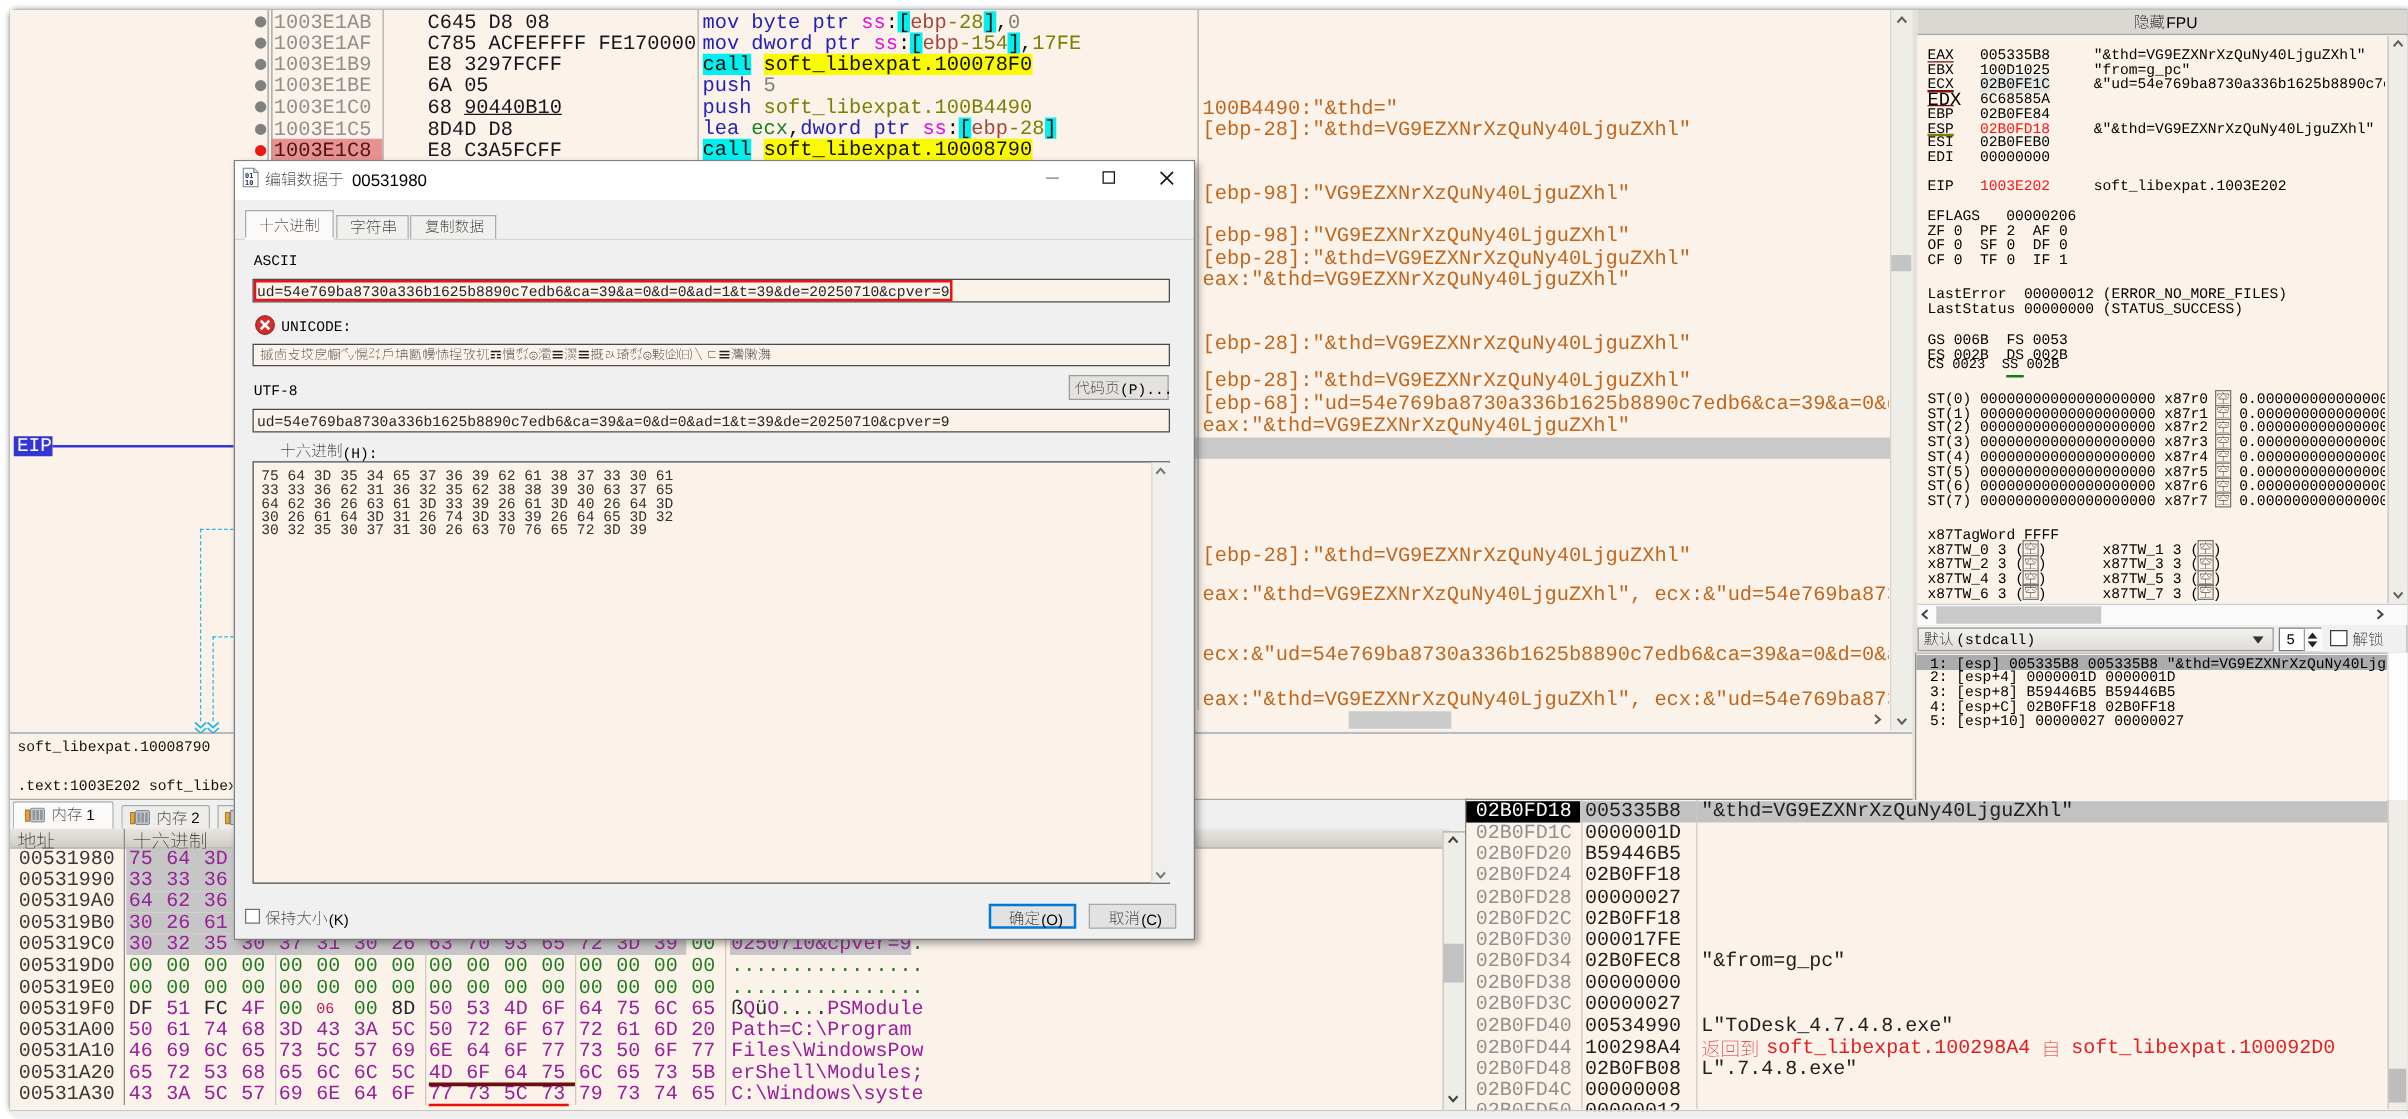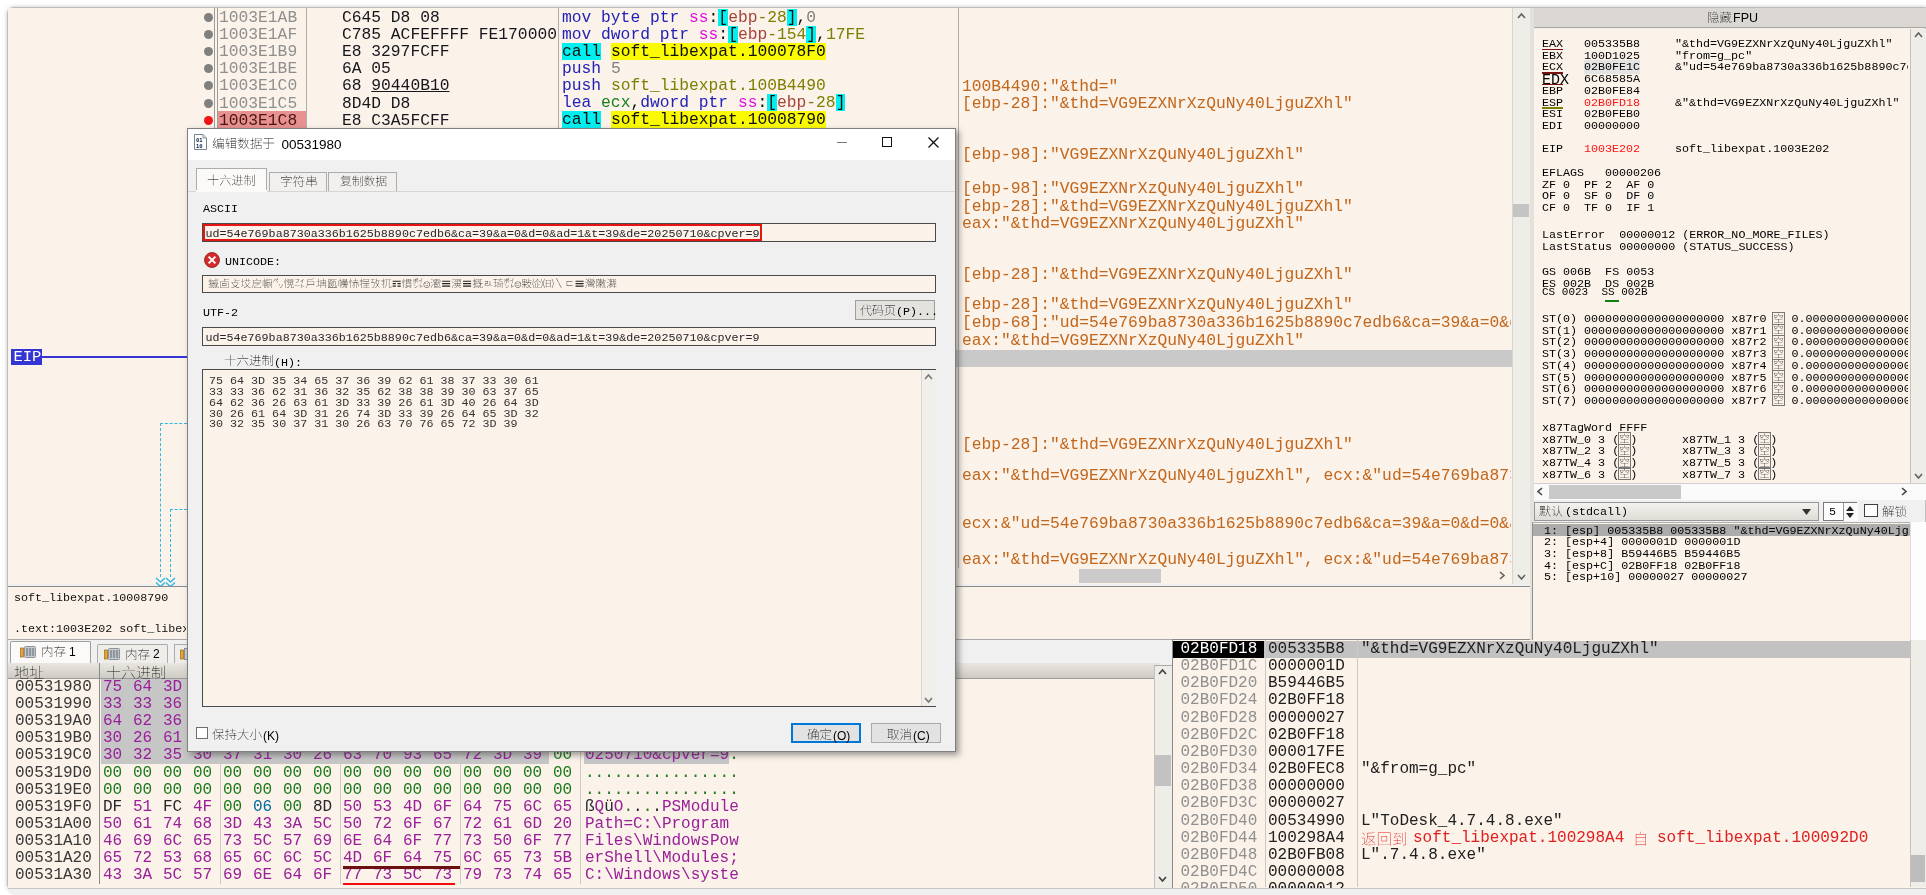--- a/index.html
+++ b/index.html
@@ -343,21 +343,21 @@
 <div class="m" style="left:493px;top:781.6px;font-size:16px;color:#1B7A1B;line-height:17.1px">00</div>
 <div class="m" style="left:523px;top:781.6px;font-size:16px;color:#1B7A1B;line-height:17.1px">00</div>
 <div class="m" style="left:553px;top:781.6px;font-size:16px;color:#1B7A1B;line-height:17.1px">00</div>
 <div class="m" style="left:585px;top:781.6px;font-size:16px;color:#26262E;line-height:17.1px;white-space:pre"><span style="color:#1B7A1B">.</span><span style="color:#1B7A1B">.</span><span style="color:#1B7A1B">.</span><span style="color:#1B7A1B">.</span><span style="color:#1B7A1B">.</span><span style="color:#1B7A1B">.</span><span style="color:#1B7A1B">.</span><span style="color:#1B7A1B">.</span><span style="color:#1B7A1B">.</span><span style="color:#1B7A1B">.</span><span style="color:#1B7A1B">.</span><span style="color:#1B7A1B">.</span><span style="color:#1B7A1B">.</span><span style="color:#1B7A1B">.</span><span style="color:#1B7A1B">.</span><span style="color:#1B7A1B">.</span></div>
 <div class="m" style="left:15px;top:798.7px;font-size:16px;color:#383838;line-height:17.1px">005319F0</div>
 <div class="m" style="left:103px;top:798.7px;font-size:16px;color:#26262E;line-height:17.1px">DF</div>
 <div class="m" style="left:133px;top:798.7px;font-size:16px;color:#992099;line-height:17.1px">51</div>
 <div class="m" style="left:163px;top:798.7px;font-size:16px;color:#26262E;line-height:17.1px">FC</div>
 <div class="m" style="left:193px;top:798.7px;font-size:16px;color:#992099;line-height:17.1px">4F</div>
 <div class="m" style="left:223px;top:798.7px;font-size:16px;color:#1B7A1B;line-height:17.1px">00</div>
-<div class="m" style="left:253px;top:798.7px;font-size:16px;color:#0369a1;line-height:17.1px">06</div>
+<div class="m" style="left:253px;top:798.7px;font-size:12px;color:#be185d;line-height:17.1px">06</div>
 <div class="m" style="left:283px;top:798.7px;font-size:16px;color:#1B7A1B;line-height:17.1px">00</div>
 <div class="m" style="left:313px;top:798.7px;font-size:16px;color:#26262E;line-height:17.1px">8D</div>
 <div class="m" style="left:343px;top:798.7px;font-size:16px;color:#992099;line-height:17.1px">50</div>
 <div class="m" style="left:373px;top:798.7px;font-size:16px;color:#992099;line-height:17.1px">53</div>
 <div class="m" style="left:403px;top:798.7px;font-size:16px;color:#992099;line-height:17.1px">4D</div>
 <div class="m" style="left:433px;top:798.7px;font-size:16px;color:#992099;line-height:17.1px">6F</div>
 <div class="m" style="left:463px;top:798.7px;font-size:16px;color:#992099;line-height:17.1px">64</div>
 <div class="m" style="left:493px;top:798.7px;font-size:16px;color:#992099;line-height:17.1px">75</div>
 <div class="m" style="left:523px;top:798.7px;font-size:16px;color:#992099;line-height:17.1px">6C</div>
 <div class="m" style="left:553px;top:798.7px;font-size:16px;color:#992099;line-height:17.1px">65</div>
@@ -731,21 +731,21 @@
     <use x="29020" href="#g56"></use>
     <use x="30020" href="#g57"></use>
     <use x="31020" href="#g58"></use>
     <use x="32020" href="#g59"></use>
     <use x="33020" href="#g60"></use>
     <use x="33940" href="#g51"></use>
     <use x="34880" href="#g61"></use>
     <use x="35880" href="#g62"></use>
     <use x="36880" href="#g63"></use>
   </svg>
-<div class="m" style="left:203px;top:305.5px;font-size:11.7px;color:#000;">UTF-2</div>
+<div class="m" style="left:203px;top:305.5px;font-size:11.7px;color:#000;">UTF-8</div>
 <div style="left:855px;top:300px;width:80px;height:20px;background:#E4E2DF;border:1px solid #9F9D9A"></div>
 <svg style="position:absolute;left:860.0px;top:303.5px" width="36.0" height="12.0" viewBox="0 -880 3000 1000" fill="#000">
     <use x="0" href="#g64"></use>
     <use x="1000" href="#g65"></use>
     <use x="2000" href="#g66"></use>
   </svg>
 <div class="m" style="left:896px;top:304.5px;font-size:11.7px;color:#000;">(P)...</div>
 <div style="left:202px;top:327px;width:734px;height:19px;background:#FBF2E9;border:1.2px solid #4A4A4A"></div>
 <div class="m" style="left:205.5px;top:330.5px;font-size:11.7px;color:#26262A;white-space:pre">ud=54e769ba8730a336b1625b8890c7edb6&amp;ca=39&amp;a=0&amp;d=0&amp;ad=1&amp;t=39&amp;de=20250710&amp;cpver=9</div>
 <svg style="position:absolute;left:224.0px;top:354.0px" width="50.0" height="12.5" viewBox="0 -880 4000 1000" fill="#000">

